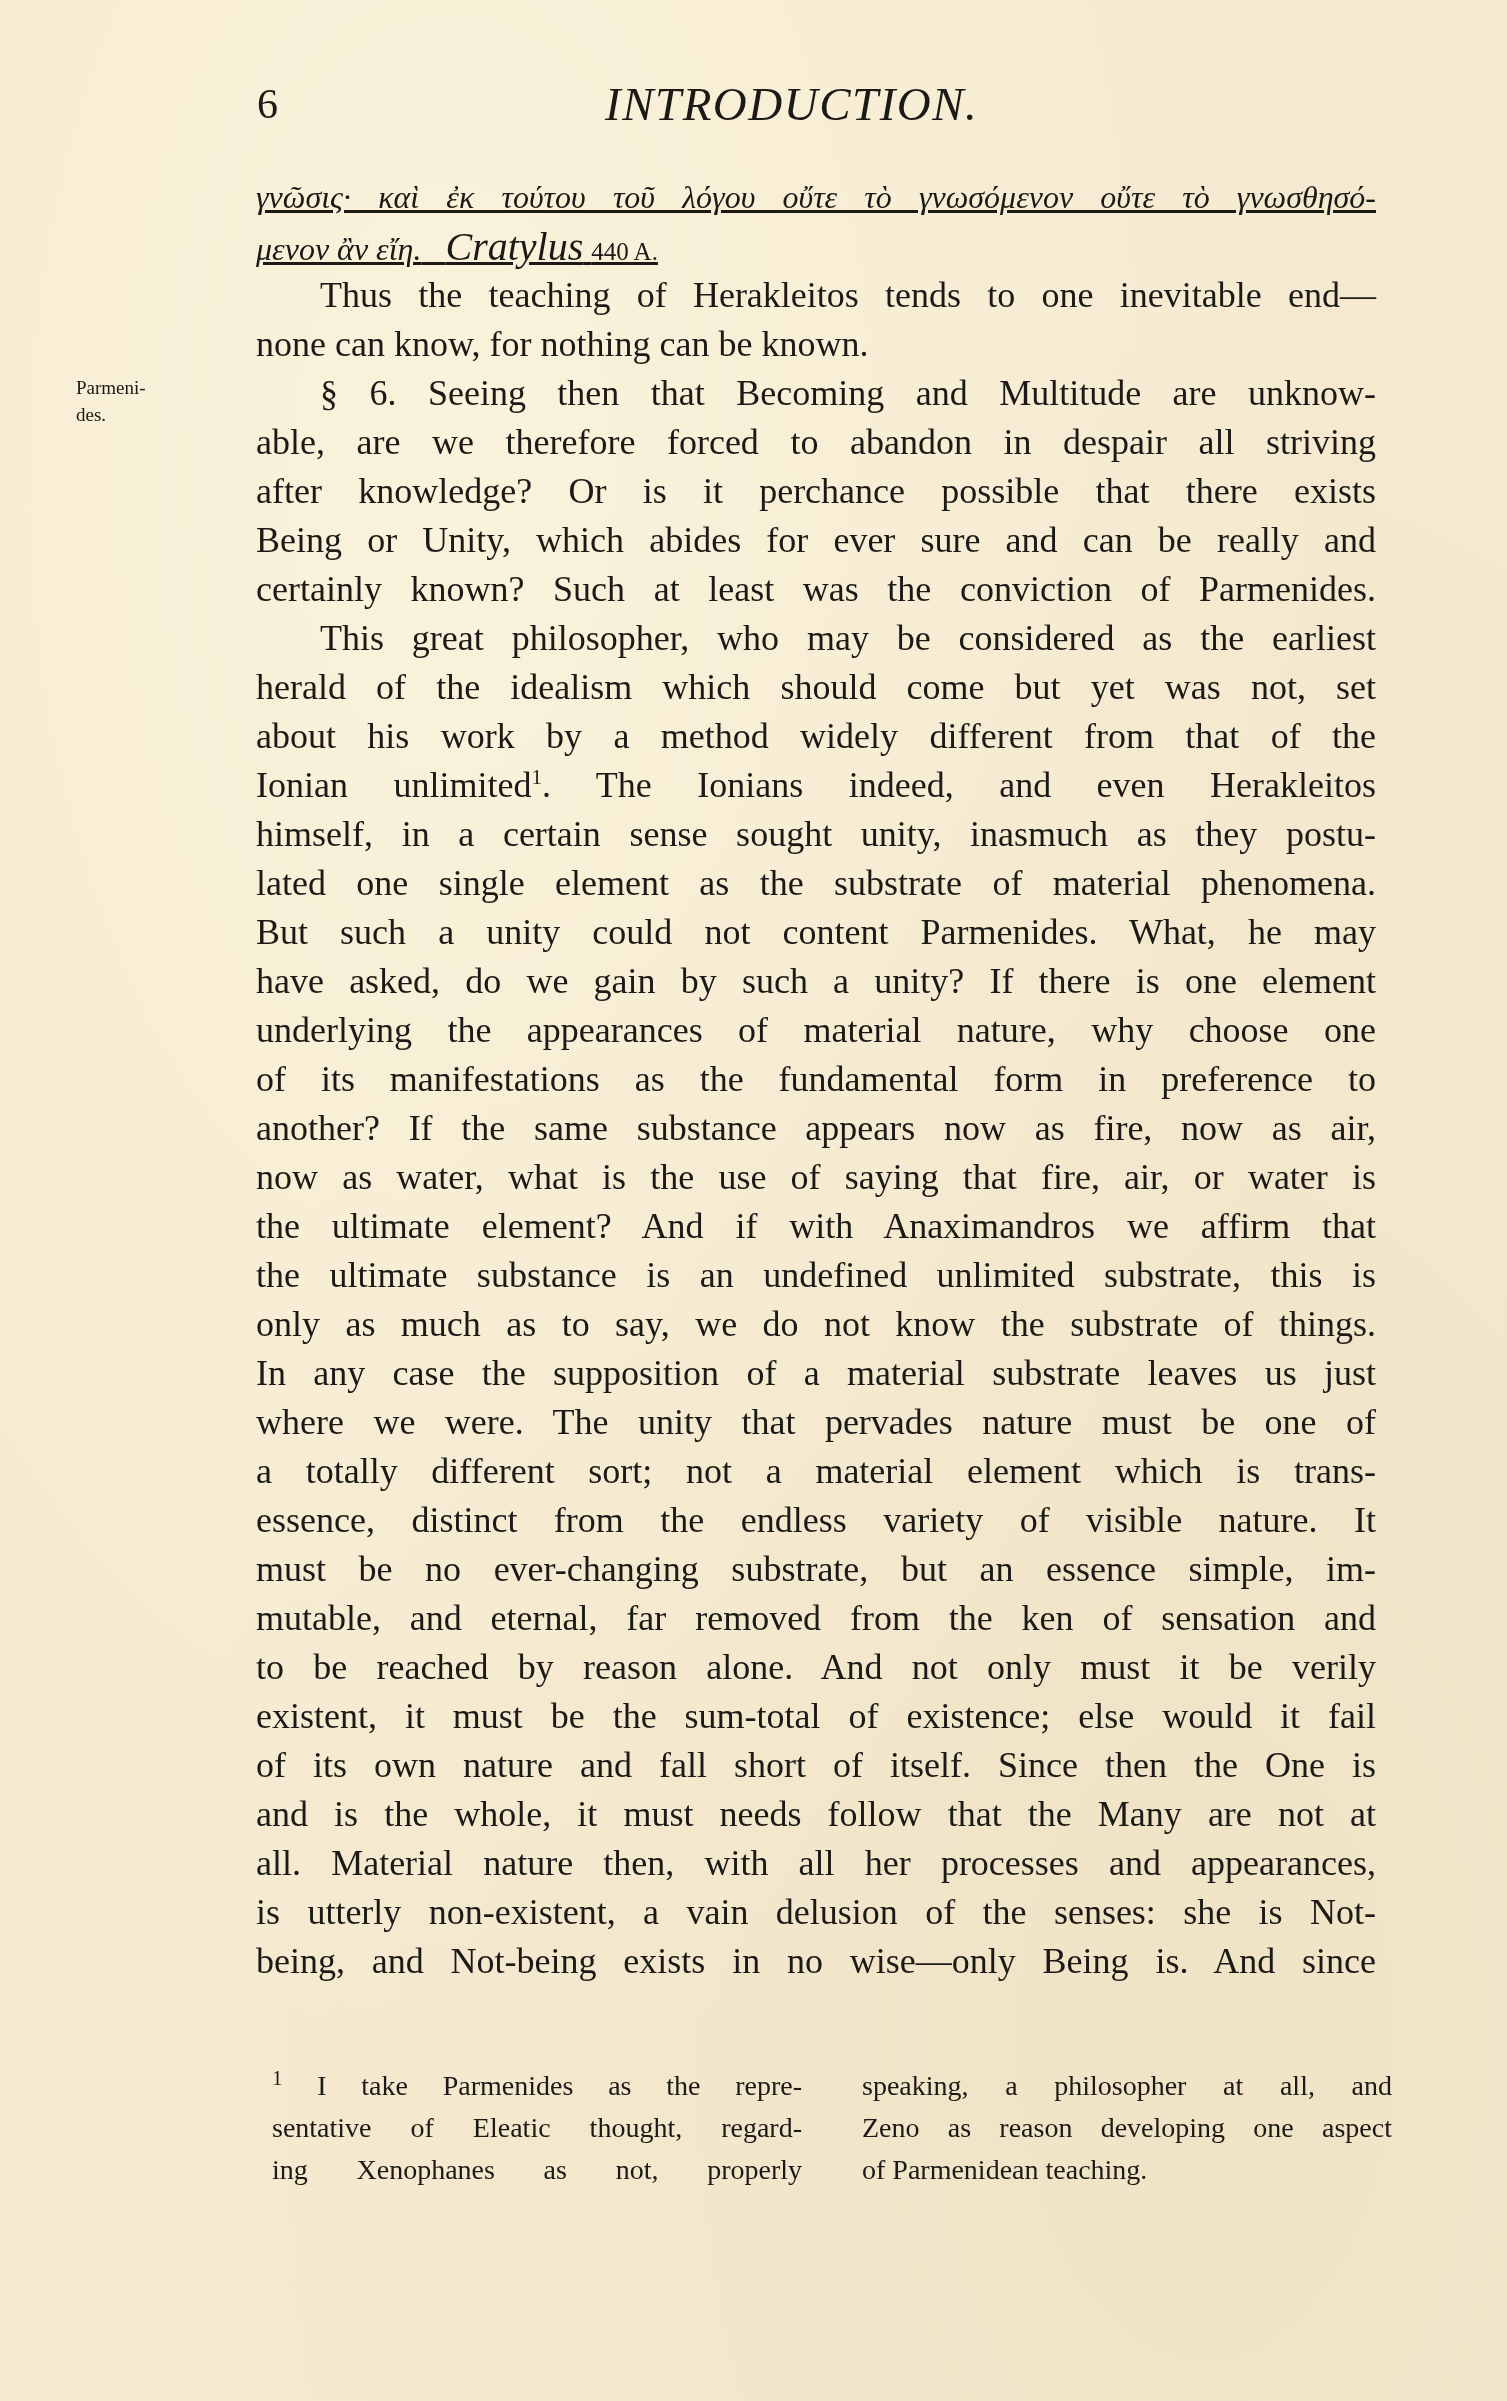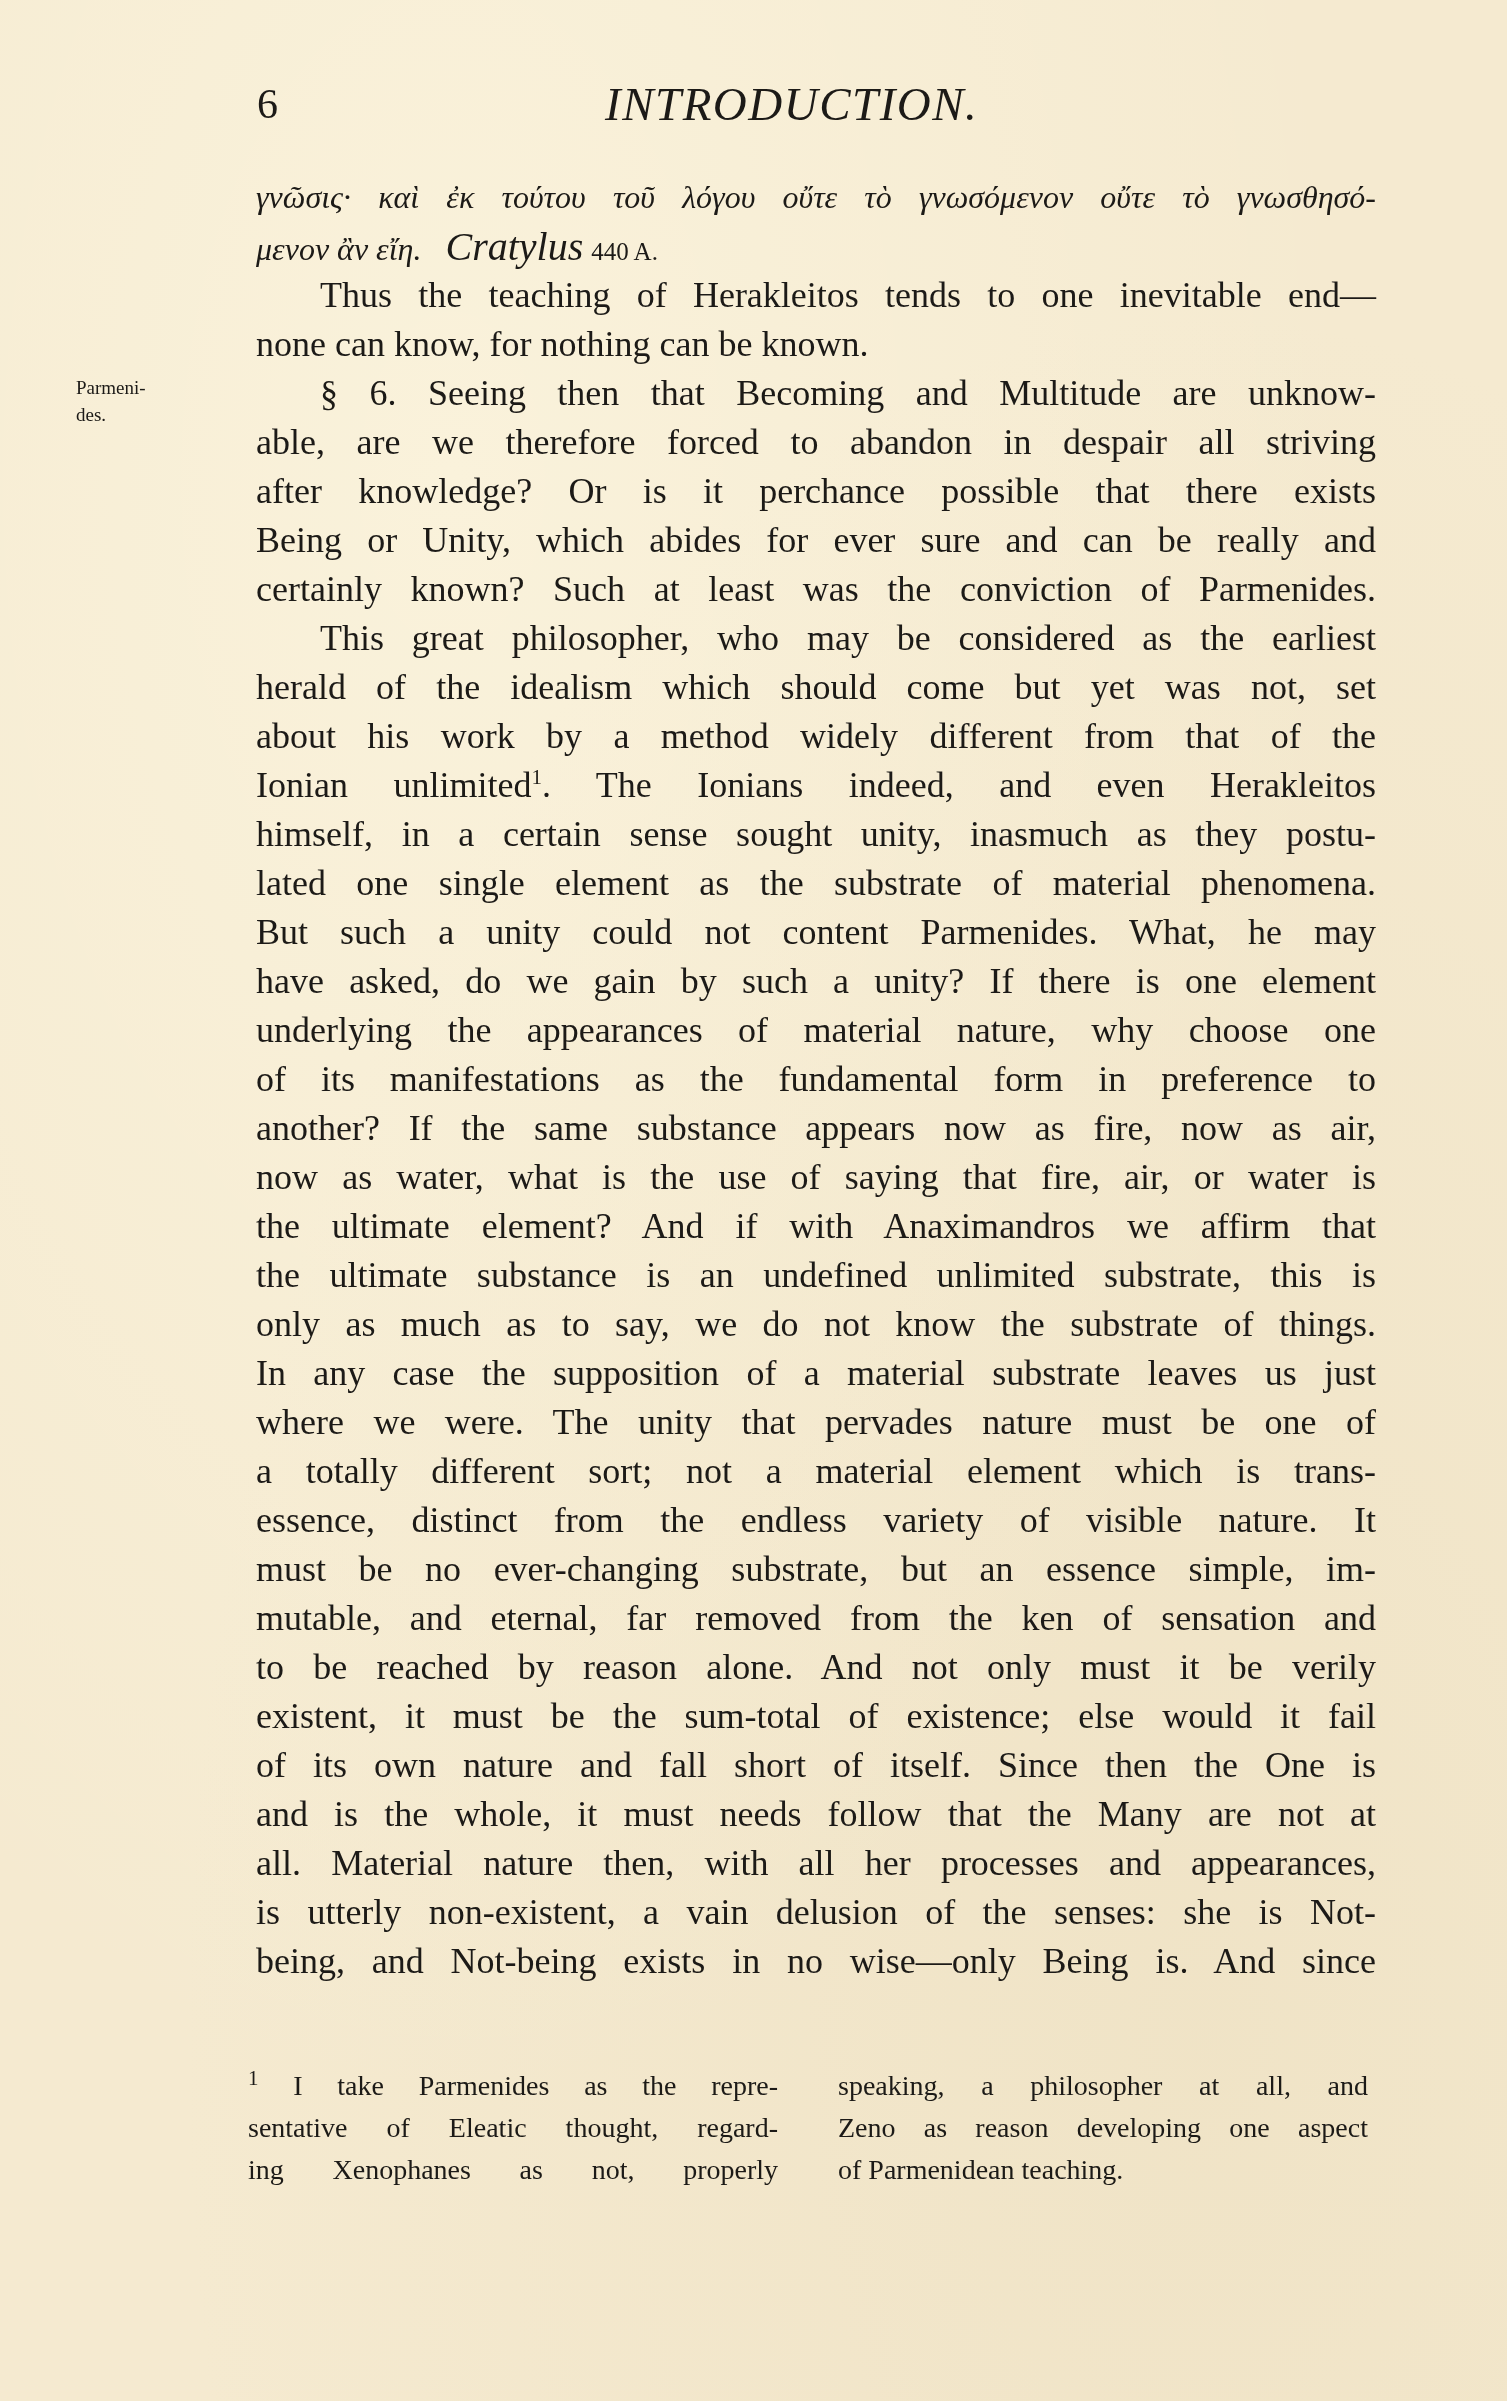--- a/index.html
+++ b/index.html
@@ -25,30 +25,30 @@
   .body-text {
     position: absolute; left: 256px; top: 173px; width: 1120px;
     font-size: 36px; line-height: 49px;
   }
   .line {
     display: block; white-space: nowrap; text-align: justify;
     text-align-last: justify; height: 49px;
   }
   .line.last { text-align-last: left; }
   .line.indent { padding-left: 64px; }
-  .greek { font-style: italic; font-size: 32px; }
+  .greek { font-style: italic; font-size: 32px; text-decoration: underline; }
   .greek .ref { font-style: italic; font-size: 40px; }
   .greek .ref-num { font-style: normal; font-size: 25px; }
   .sup { font-size: 21px; vertical-align: super; line-height: 0; }
   .margin-note {
     position: absolute; left: 76px; top: 374px;
     font-size: 19px; line-height: 27px; width: 151px;
   }
   .footnotes {
-    position: absolute; left: 248px; top: 2065px; width: 1120px;
+    position: absolute; left: 272px; top: 2065px; width: 1120px;
     display: flex; justify-content: space-between;
     font-size: 28px; line-height: 42px;
   }
   .fn-col { width: 530px; }
   .fn-col .line { height: 42px; }
   .fn-col.right { width: 530px; }
 </style>
 </head>
 <body>
 

